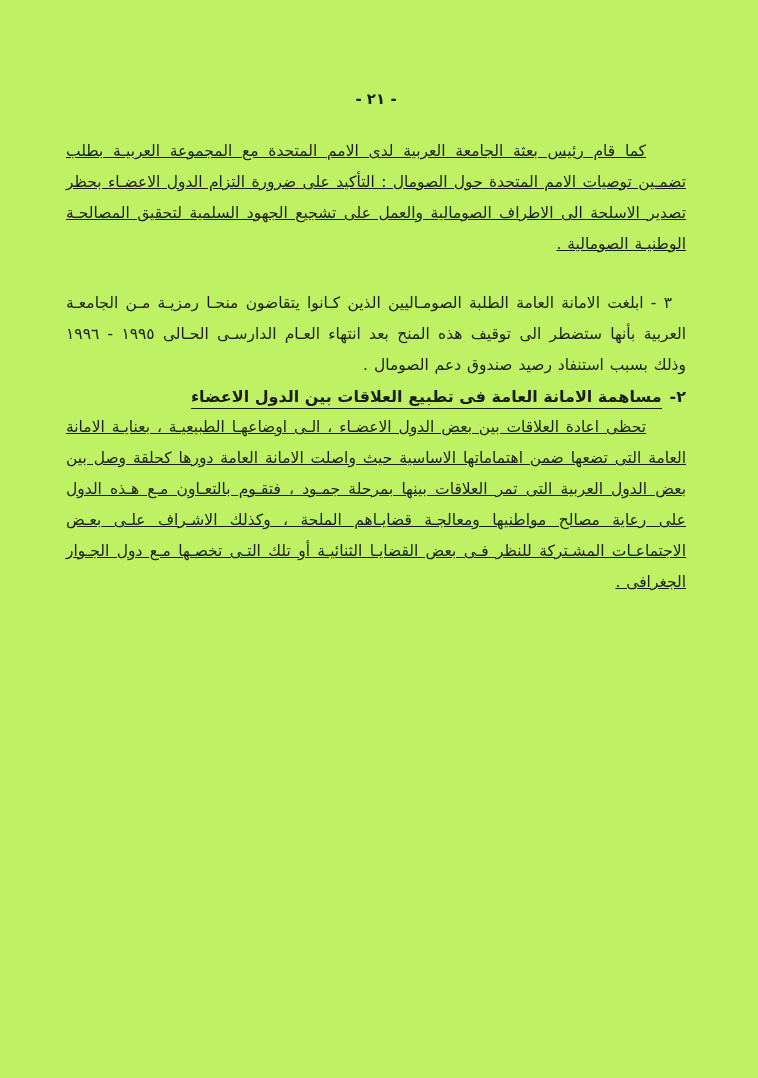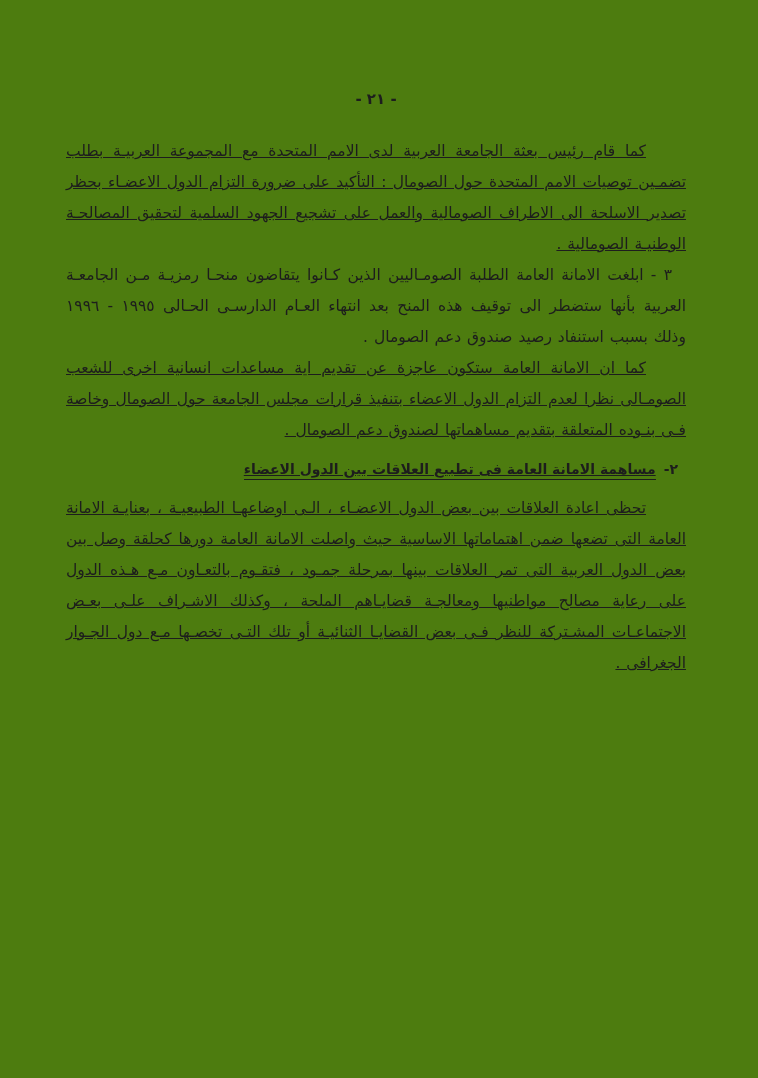--- a/index.html
+++ b/index.html
@@ -10,46 +10,45 @@
     background: #fbfbf8;
     font-family: "DejaVu Sans", sans-serif;
     color: #1d1d1d;
     overflow: hidden;
   }
   .page {
     width: 758px;
     height: 1078px;
     padding: 90px 72px 0 66px;
     direction: rtl;
-    background: #4d7c0f;
+    background: #bef264;
   }
   .page-number {
     text-align: center;
     font-size: 15px;
     letter-spacing: 3px;
     margin-bottom: 28px;
     font-weight: bold;
     white-space: pre;
   }
   .para {
     margin: 0;
     font-size: 15.5px;
     line-height: 31px;
     text-align: justify;
     word-spacing: 1px;
   }
   .indent-lg { text-indent: 40px; text-decoration: underline; }
-  .indent-sm { text-indent: 14px; }
+  .indent-sm { text-indent: 14px; margin-top: 28px; }
   .heading-line {
-    margin: 8px;
-    font-size: 14px;
+    margin: 0;
+    font-size: 16px;
     line-height: 31px;
     font-weight: bold;
     white-space: nowrap;
-    text-decoration: underline;
   }
   .heading-line .heading-number {
     display: inline-block;
     margin-left: 8px;
   }
   .heading-line .heading-underlined {
     border-bottom: 1.6px solid #1d1d1d;
     padding-bottom: 2px;
   }
 </style>
@@ -59,21 +58,20 @@
 <div class="page">
 
   <div class="page-number">- ٢١ -</div>
 
   <div class="body-text">
 
     <p class="para indent-lg">كما قام رئيس بعثة الجامعة العربية لدى الامم المتحدة مع المجموعة العربيـة بطلب تضمـين توصيات الامم المتحدة حول الصومال : التأكيد على ضرورة التزام الدول الاعضـاء بحظر تصدير الاسلحة الى الاطراف الصومالية والعمل على تشجيع الجهود السلمية لتحقيق المصالحـة الوطنيـة الصومالية .</p>
 
     <p class="para indent-sm">٣ - ابلغت الامانة العامة الطلبة الصومـاليين الذين كـانوا يتقاضون منحـا رمزيـة مـن الجامعـة العربية بأنها ستضطر الى توقيف هذه المنح بعد انتهاء العـام الدارسـى الحـالى ١٩٩٥ - ١٩٩٦ وذلك بسبب استنفاد رصيد صندوق دعم الصومال .</p>
 
-    <p class="para indent-lg">كما ان الامانة العامة ستكون عاجزة عن تقديم اية مساعدات انسانية اخرى للشعب الصومـالى نظرا لعدم التزام الدول الاعضاء بتنفيذ قرارات مجلس الجامعة حول الصومال وخاصة فـى بنـوده المتعلقة بتقديم مساهماتها لصندوق دعم الصومال .</p>
 
     <p class="heading-line">
       <span class="heading-number">٢-</span><span class="heading-underlined">مساهمة الامانة العامة فى تطبيع العلاقات بين الدول الاعضاء</span>
     </p>
 
     <p class="para indent-lg">تحظى اعادة العلاقات بين بعض الدول الاعضـاء ، الـى اوضاعهـا الطبيعيـة ، بعنايـة الامانة العامة التى تضعها ضمن اهتماماتها الاساسية حيث واصلت الامانة العامة دورها كحلقة وصل بين بعض الدول العربية التى تمر العلاقات بينها بمرحلة جمـود ، فتقـوم بالتعـاون مـع هـذه الدول على رعاية مصالح مواطنيها ومعالجـة قضايـاهم الملحة ، وكذلك الاشـراف علـى بعـض الاجتماعـات المشـتركة للنظر فـى بعض القضايـا الثنائيـة أو تلك التـى تخصـها مـع دول الجـوار الجغرافى .</p>
 
   </div>
 </div>
 

